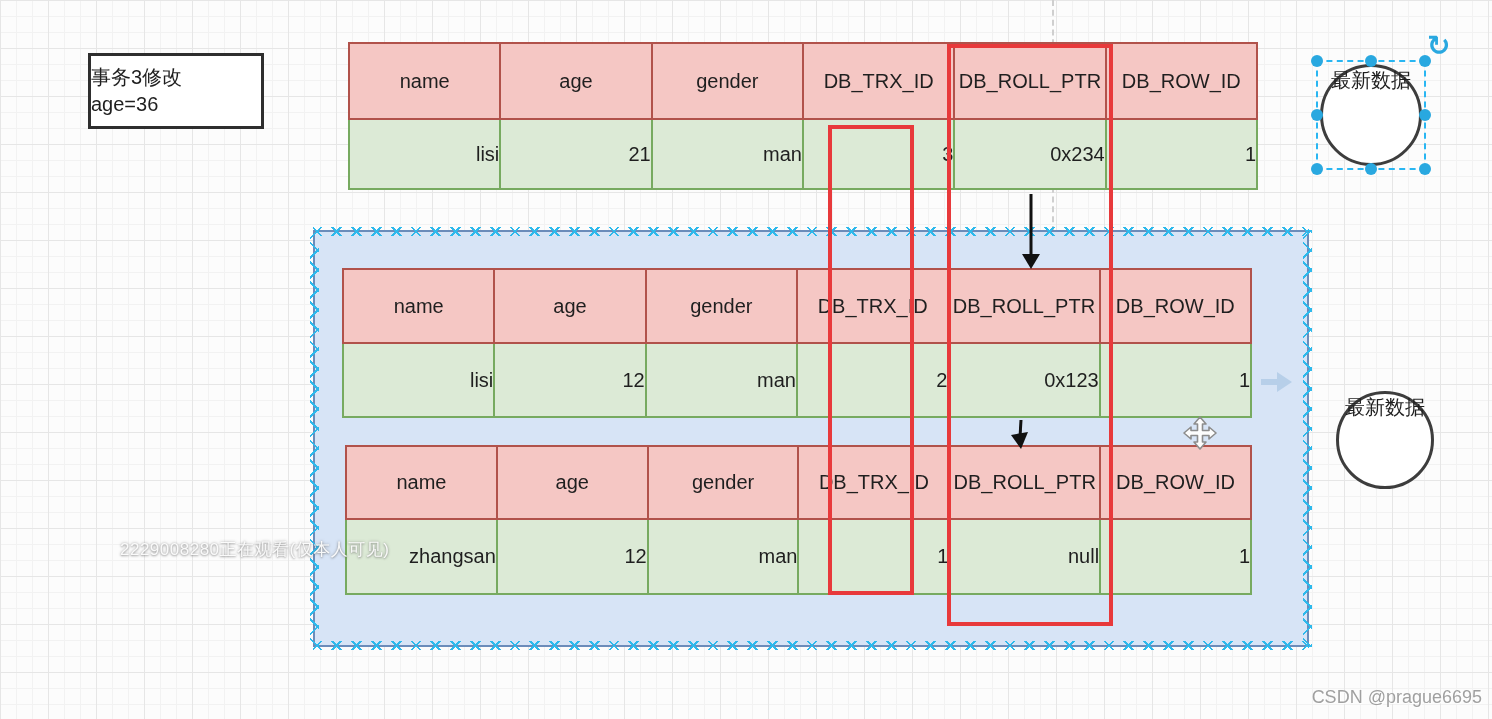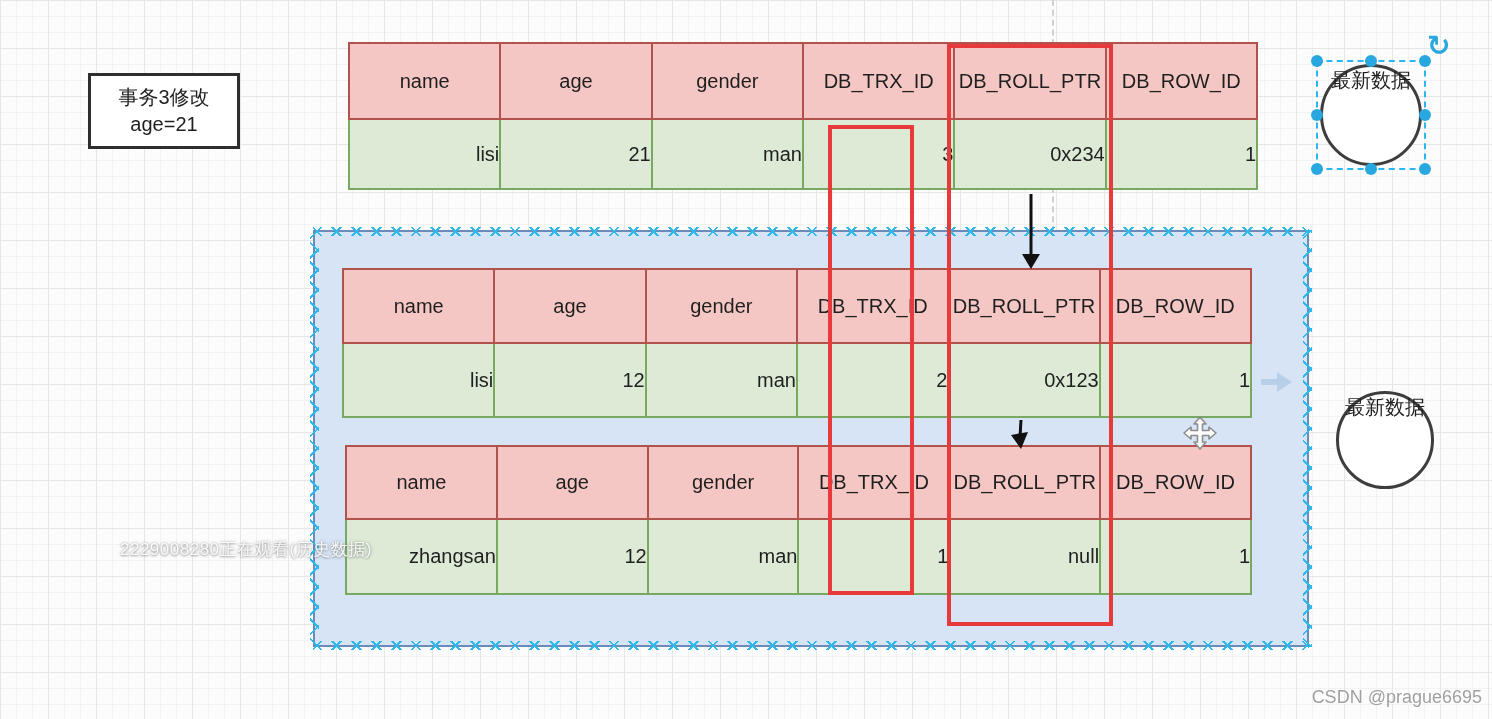--- a/index.html
+++ b/index.html
@@ -11,23 +11,23 @@
       linear-gradient(to right,#e6e6e6 1px,transparent 1px),
       linear-gradient(to bottom,#e6e6e6 1px,transparent 1px),
       linear-gradient(to right,#f2f2f2 1px,transparent 1px),
       linear-gradient(to bottom,#f2f2f2 1px,transparent 1px);
     background-size:48px 48px,48px 48px,16px 16px,16px 16px;
     color:#1f1f1f;
   }
   .guide-line { position:absolute; left:1052px; top:0; height:232px; width:0;
     border-left:2px dashed #cfcfcf; z-index:0; }
 
-  .note-box { position:absolute; left:88px; top:53px; width:152px; height:76px;
+  .note-box { position:absolute; left:88px; top:53px; width:176px; height:76px;
     background:#ffffff; border:3px solid #2e2e2e; display:flex; flex-direction:column;
-    align-items:center; justify-content:center; font-size:20px; line-height:1.35; z-index:6;margin-top:20px; }
+    align-items:flex-start; justify-content:center; font-size:20px; line-height:1.35; z-index:6; }
 
   .blue-container { position:absolute; left:313px; top:230px; width:996px; height:417px;
     background:#d7e4f6; border:2px solid #6b8cba; z-index:1; }
   .xstrip { position:absolute;
     background:
       repeating-linear-gradient(45deg,transparent 0 5px,#2db9ec 5px 7px,transparent 7px 14px),
       repeating-linear-gradient(135deg,transparent 0 5px,#2db9ec 5px 7px,transparent 7px 14px); }
   .xs-top    { left:-2px; right:-2px; top:-5px;    height:9px; }
   .xs-bottom { left:-2px; right:-2px; bottom:-5px; height:9px; }
   .xs-left   { top:-2px; bottom:-2px; left:-5px;   width:9px; }
@@ -79,21 +79,21 @@
 </style>
 </head>
 <body>
 
 <div class="canvas">
 
   <div class="guide-line"></div>
 
   <div class="note-box">
     <div>事务3修改</div>
-    <div>age=21</div>
+    <div>age=36</div>
   </div>
 
   <div class="blue-container">
     <div class="xstrip xs-top"></div>
     <div class="xstrip xs-bottom"></div>
     <div class="xstrip xs-left"></div>
     <div class="xstrip xs-right"></div>
   </div>
 
   <table class="dtable" id="table-latest">
@@ -193,16 +193,16 @@
     <div class="handle h-sw"></div>
     <div class="handle h-s"></div>
     <div class="handle h-se"></div>
   </div>
   <div class="rotate-icon">↻</div>
 
   <div class="circle-shape" id="history-circle">
     <span>最新数据</span>
   </div>
 
-  <div class="watermark">2229008280正在观看(历史数据)</div>
+  <div class="watermark">2229008280正在观看(仅本人可见)</div>
   <div class="attribution">CSDN @prague6695</div>
 
 </div>
 
 </body></html>

